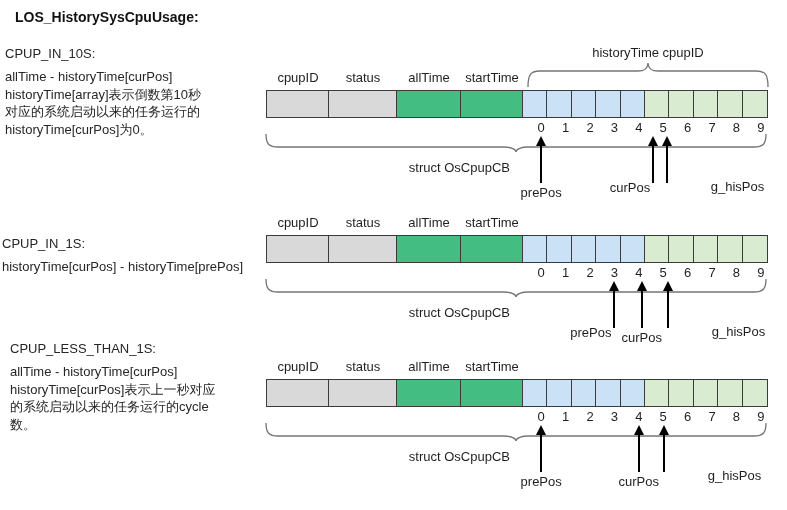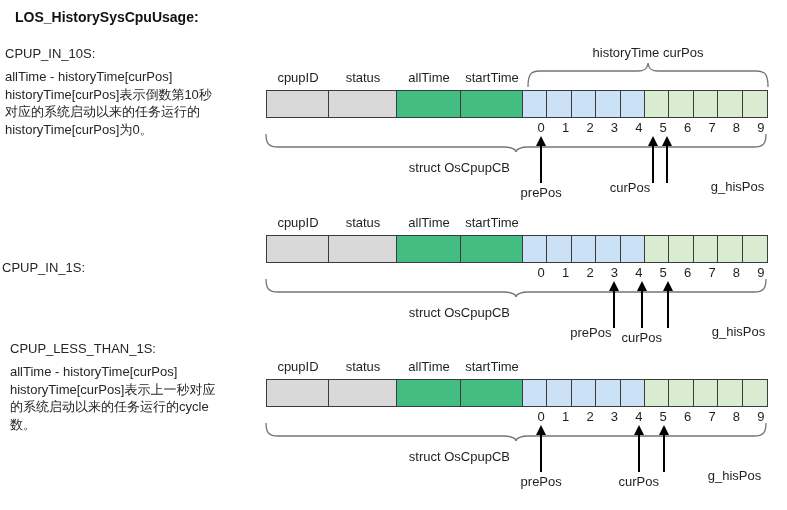--- a/index.html
+++ b/index.html
@@ -22,21 +22,21 @@
 </style>
 </head>
 <body>
 
 <div id="canvas">
   <div id="page-title">LOS_HistorySysCpuUsage:</div>
   <div id="layer">
       <div class="section-text" style="position: absolute; left: 5px; top: 46px;">
         <div class="heading">CPUP_IN_10S:</div>
         <div class="line">allTime - historyTime[curPos]</div>
-        <div class="line">historyTime[curPos]表示倒数第10秒</div>
+        <div class="line">historyTime[array]表示倒数第10秒</div>
         <div class="line">对应的系统启动以来的任务运行的</div>
         <div class="line">historyTime[curPos]为0。</div>
       </div>
       <div class="lbl ctr" style="left: 267px; top: 70px; width: 62px;">cpupID</div>
       <div class="lbl ctr" style="left: 329px; top: 70px; width: 68px;">status</div>
       <div class="lbl ctr" style="left: 397px; top: 70px; width: 64px;">allTime</div>
       <div class="lbl ctr" style="left: 461px; top: 70px; width: 62px;">startTime</div>
       <div class="bar" style="left: 266px; top: 90px; border: 1px solid rgb(59, 59, 59);">
         <div class="cell" style="flex: 0 0 62px; background: rgb(217, 217, 217); border-right: 1px solid rgb(59, 59, 59);"></div>
         <div class="cell" style="flex: 0 0 68px; background: rgb(217, 217, 217); border-right: 1px solid rgb(59, 59, 59);"></div>
@@ -56,39 +56,40 @@
       <div class="lbl ctr" style="left: 531.2px; top: 120px; width: 20px;">0</div>
       <div class="lbl ctr" style="left: 555.6px; top: 120px; width: 20px;">1</div>
       <div class="lbl ctr" style="left: 580px; top: 120px; width: 20px;">2</div>
       <div class="lbl ctr" style="left: 604.4px; top: 120px; width: 20px;">3</div>
       <div class="lbl ctr" style="left: 628.8px; top: 120px; width: 20px;">4</div>
       <div class="lbl ctr" style="left: 653.2px; top: 120px; width: 20px;">5</div>
       <div class="lbl ctr" style="left: 677.6px; top: 120px; width: 20px;">6</div>
       <div class="lbl ctr" style="left: 702px; top: 120px; width: 20px;">7</div>
       <div class="lbl ctr" style="left: 726.4px; top: 120px; width: 20px;">8</div>
       <div class="lbl ctr" style="left: 750.8px; top: 120px; width: 20px;">9</div>
-      <div class="lbl ctr" style="left: 528px; top: 45px; width: 240px;">historyTime curPos</div>
+      <div class="lbl ctr" style="left: 528px; top: 45px; width: 240px;">historyTime cpupID</div>
       <svg class="brace" width="240" height="24" viewBox="0 0 240 24" style="left: 528px; top: 63px;">
         <path d="M0,24 C0,11 3,8 12,8 L110,8 C116,8 120,5 120,0 C120,5 124,8 130,8 L228,8 C237,8 240,11 240,24" fill="none" stroke="#757575" stroke-width="1.3"></path>
       </svg>
       <svg class="brace" width="500" height="18" viewBox="0 0 500 18" style="left: 266px; top: 134px;">
         <path d="M0,0 C0,10 3,13 12,13 L238,13 C244,13 250,15 250,18 C250,15 256,13 262,13 L488,13 C497,13 500,10 500,0" fill="none" stroke="#757575" stroke-width="1.3"></path>
       </svg>
       <div class="lbl rt" style="left: 266px; top: 160px; width: 244px;">struct OsCpupCB</div>
       <div class="arrow-head" style="left: 536.2px; top: 136px; border-bottom: 10px solid rgb(0, 0, 0);"></div>
       <div class="arrow-tail" style="left: 540.2px; top: 145px; height: 38px; background: rgb(0, 0, 0);"></div>
       <div class="lbl ctr" style="left: 501.2px; top: 185px; width: 80px;">prePos</div>
       <div class="arrow-head" style="left: 648.2px; top: 136px; border-bottom: 10px solid rgb(0, 0, 0);"></div>
       <div class="arrow-tail" style="left: 652.2px; top: 145px; height: 38px; background: rgb(0, 0, 0);"></div>
       <div class="lbl rt" style="left: 558.2px; top: 180px; width: 92px;">curPos</div>
       <div class="arrow-head" style="left: 662.2px; top: 136px; border-bottom: 10px solid rgb(0, 0, 0);"></div>
       <div class="arrow-tail" style="left: 666.2px; top: 145px; height: 38px; background: rgb(0, 0, 0);"></div>
       <div class="lbl" style="left: 672.2px; top: 179px; width: 92px;">g_hisPos</div>
-      <div class="section-text" style="position: absolute; left: 2px; top: 260px;">
+      <div class="section-text" style="position: absolute; left: 2px; top: 236px;">
         <div class="heading">CPUP_IN_1S:</div>
+        <div class="line">historyTime[curPos] - historyTime[prePos]</div>
       </div>
       <div class="lbl ctr" style="left: 267px; top: 215px; width: 62px;">cpupID</div>
       <div class="lbl ctr" style="left: 329px; top: 215px; width: 68px;">status</div>
       <div class="lbl ctr" style="left: 397px; top: 215px; width: 64px;">allTime</div>
       <div class="lbl ctr" style="left: 461px; top: 215px; width: 62px;">startTime</div>
       <div class="bar" style="left: 266px; top: 235px; border: 1px solid rgb(59, 59, 59);">
         <div class="cell" style="flex: 0 0 62px; background: rgb(217, 217, 217); border-right: 1px solid rgb(59, 59, 59);"></div>
         <div class="cell" style="flex: 0 0 68px; background: rgb(217, 217, 217); border-right: 1px solid rgb(59, 59, 59);"></div>
         <div class="cell" style="flex: 0 0 64px; background: rgb(67, 189, 129); border-right: 1px solid rgb(59, 59, 59);"></div>
         <div class="cell" style="flex: 0 0 62px; background: rgb(67, 189, 129); border-right: 1px solid rgb(59, 59, 59);"></div>

